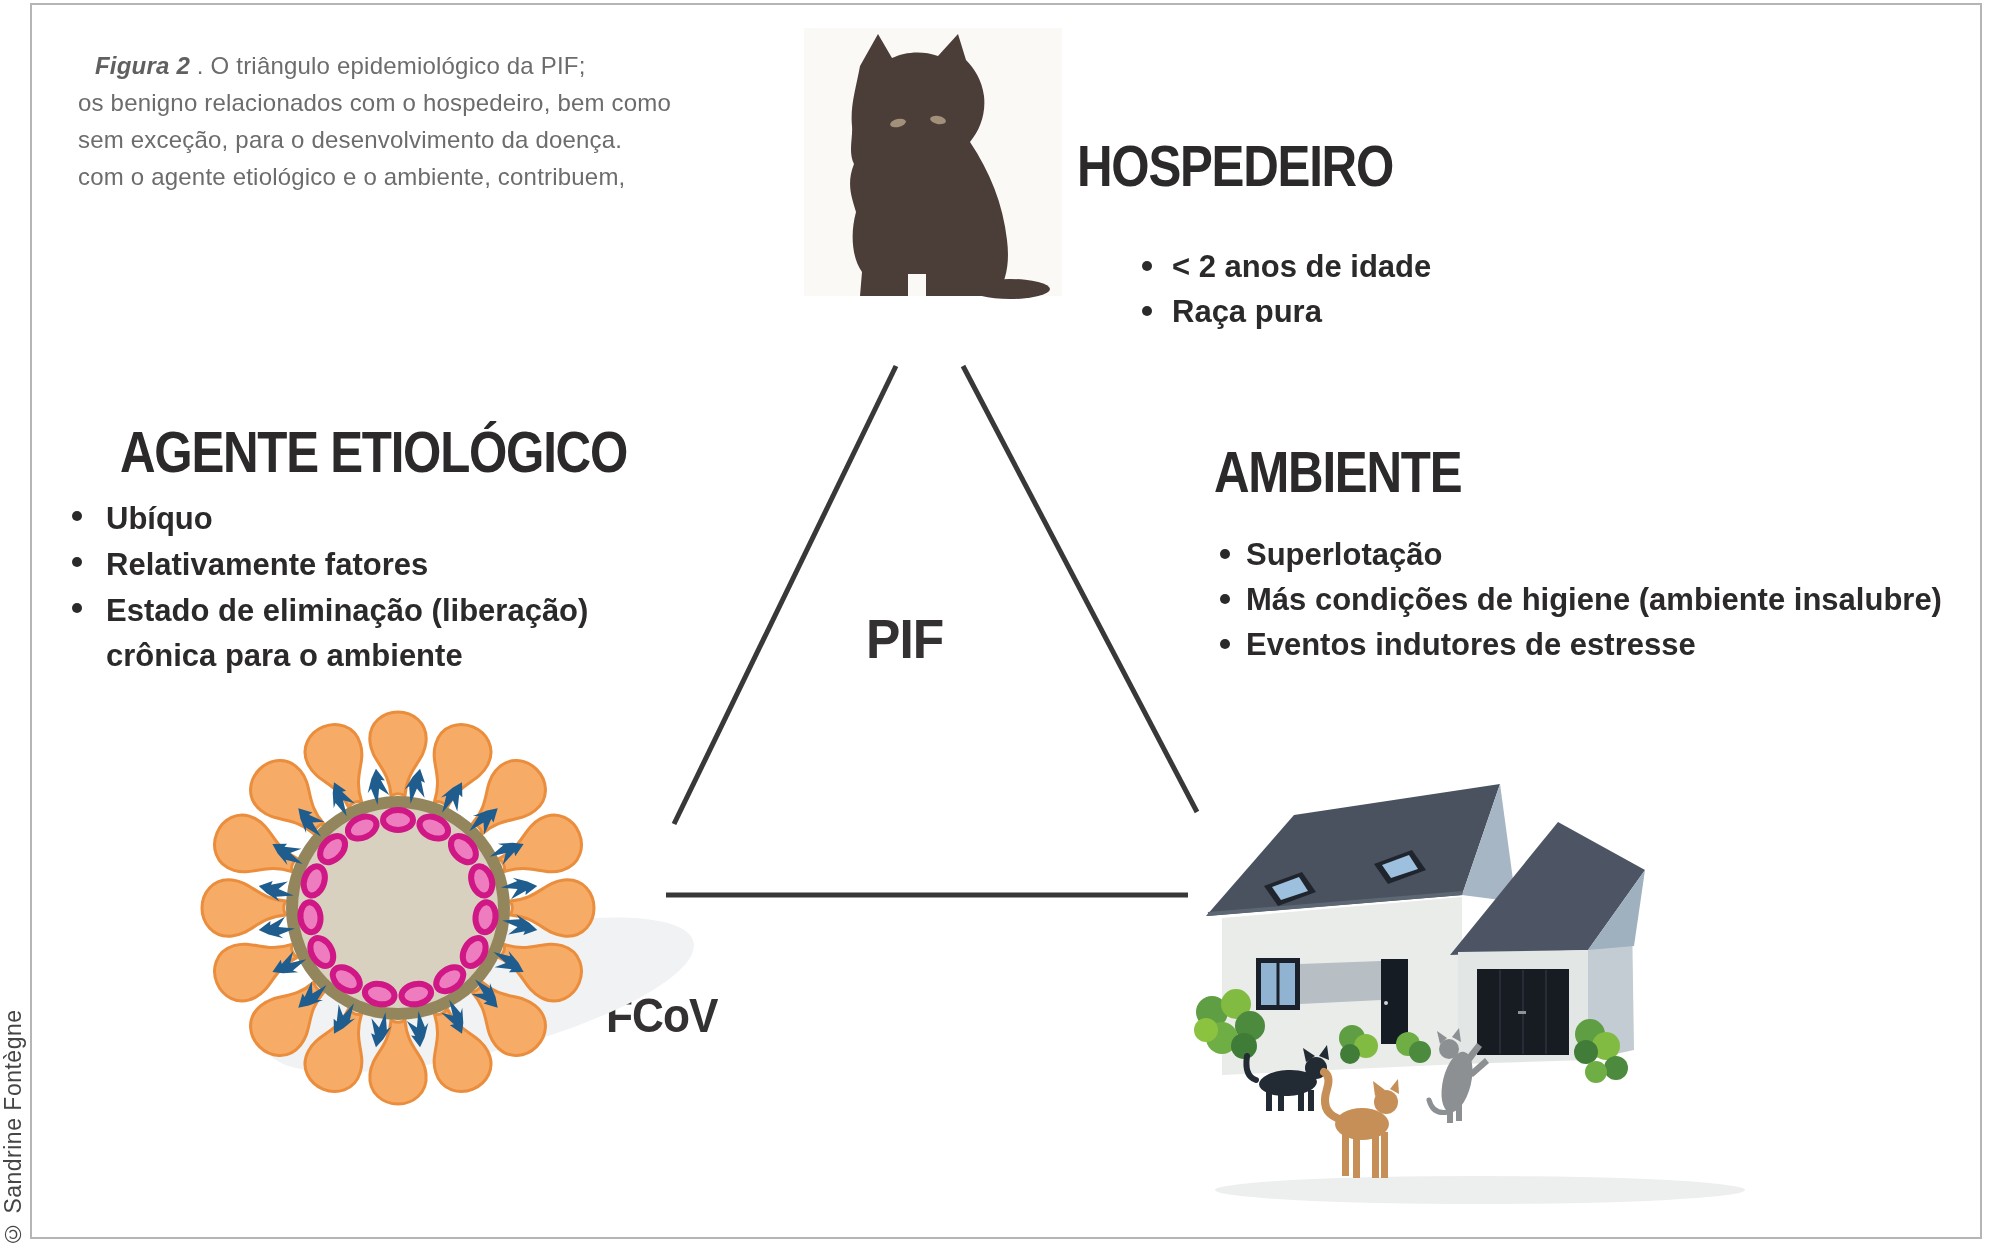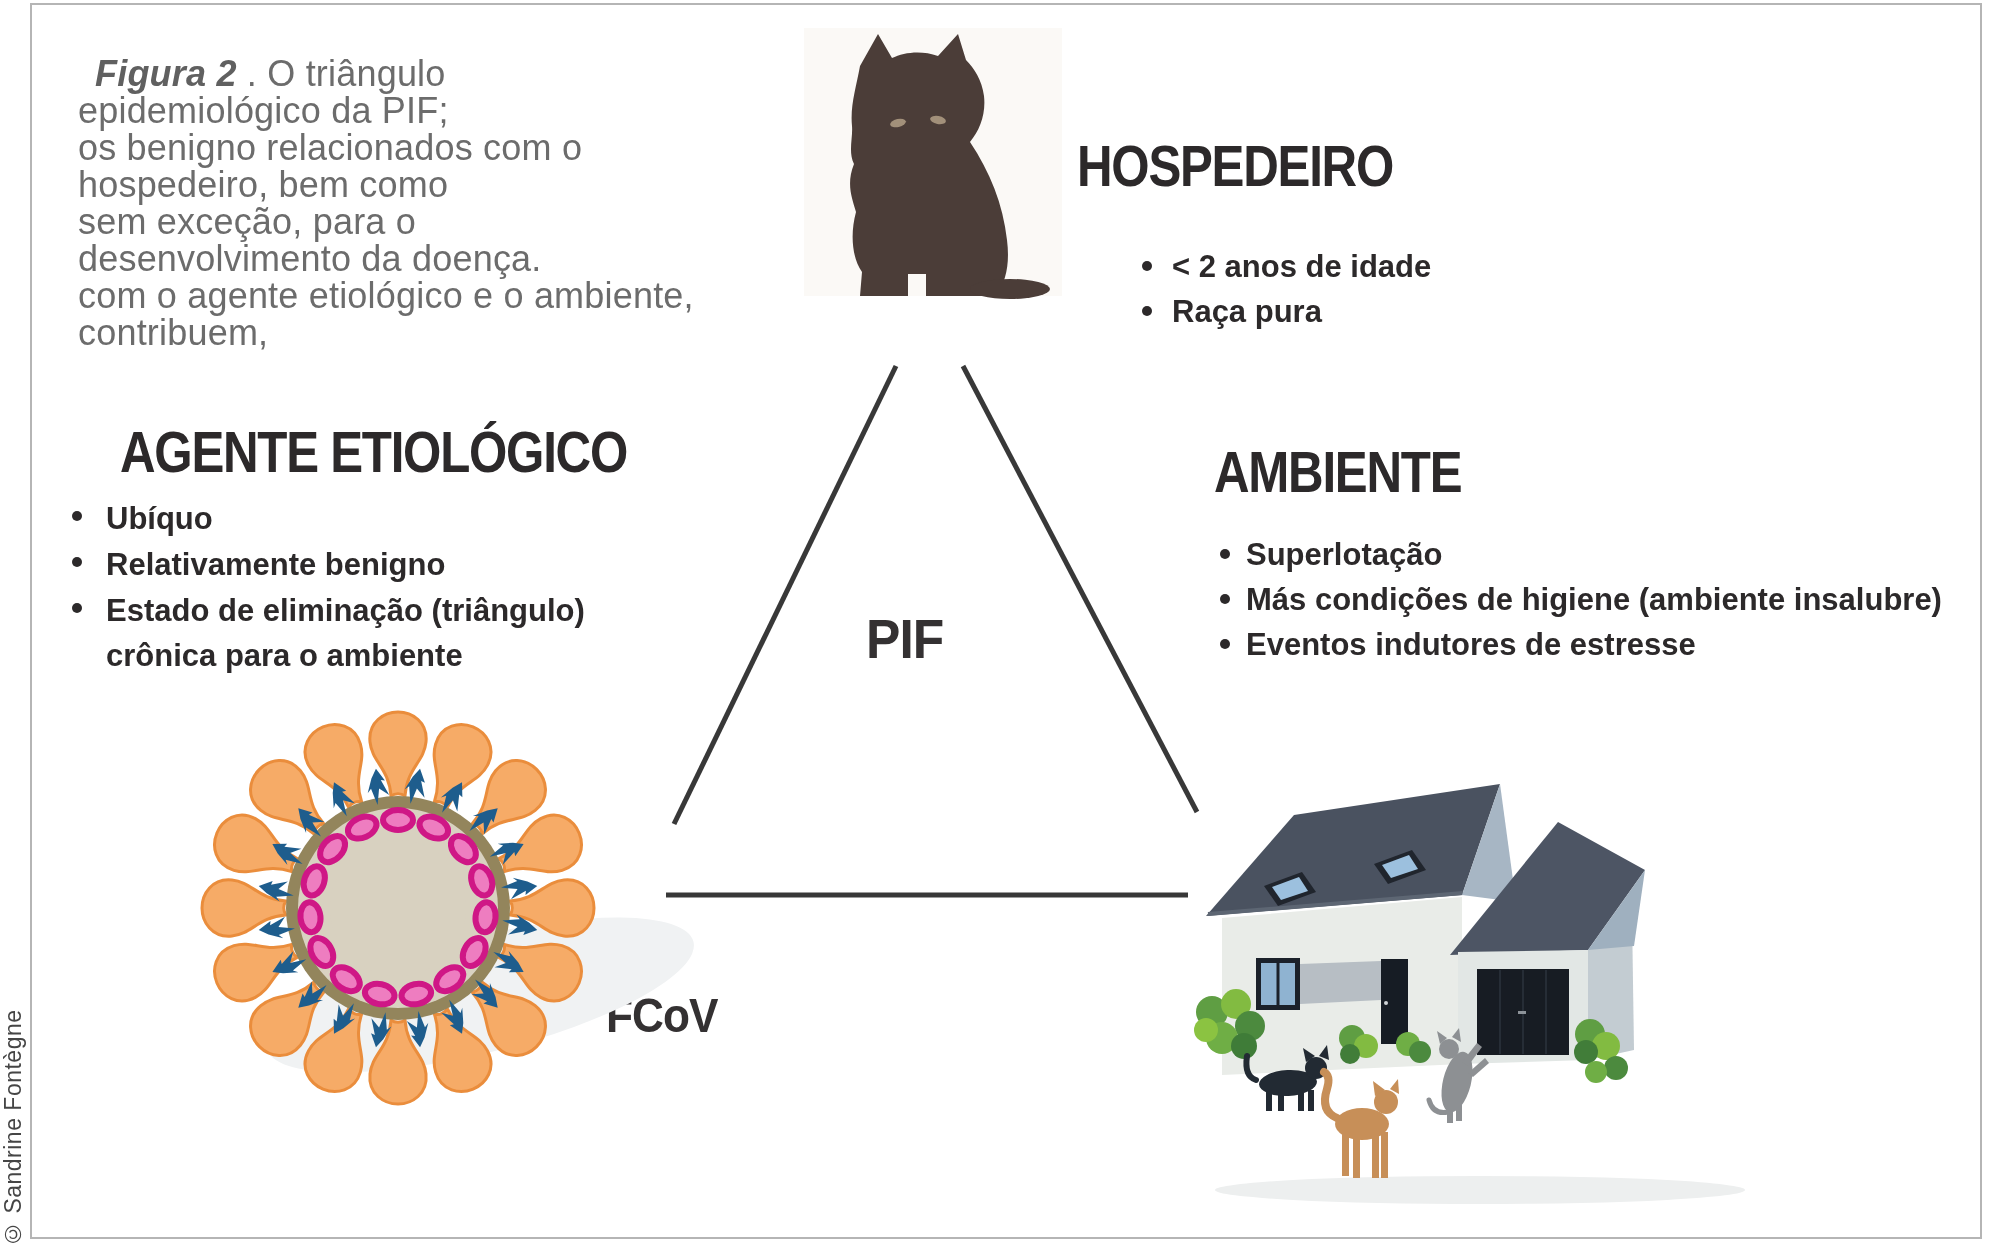--- a/index.html
+++ b/index.html
@@ -6,22 +6,22 @@
   .canvas {
     position:relative; width:1990px; height:1249px; background:#ffffff;
     font-family:"Liberation Sans", sans-serif; overflow:hidden;
   }
   .frame {
     position:absolute; left:30px; top:3px; width:1952px; height:1236px;
     border:2px solid #b5b5b5; box-sizing:border-box;
   }
   
   .caption {
-    position:absolute; left:78px; top:55px; width:620px;
-    font-size:36px; line-height:37px; color:#6c6c6c; letter-spacing:.2px;
+    position:absolute; left:78px; top:47px; width:620px;
+    font-size:24px; line-height:37px; color:#6c6c6c; letter-spacing:.2px;
   }
   .caption .fig-label { font-weight:bold; font-style:italic; color:#606060; padding-left:17px; }
   
   .section-title {
     position:absolute; font-weight:bold; color:#2c292a; font-size:58px;
     letter-spacing:-1.5px; transform:scaleX(.85); transform-origin:left top;
     white-space:nowrap;
   }
   .title-host { left:1077px; top:132px; }
   .title-agent { left:120px; top:418px; }
@@ -92,22 +92,22 @@
 
   <div class="section-title title-host">HOSPEDEIRO</div>
   <ul class="bullets host-list">
     <li>&lt; 2 anos de idade</li>
     <li>Raça pura</li>
   </ul>
 
   <div class="section-title title-agent">AGENTE ETIOLÓGICO</div>
   <ul class="bullets agent-list">
     <li>Ubíquo</li>
-    <li>Relativamente benigno</li>
-    <li>Estado de eliminação (triângulo) crônica para o ambiente</li>
+    <li>Relativamente fatores</li>
+    <li>Estado de eliminação (liberação) crônica para o ambiente</li>
   </ul>
 
   <div class="section-title title-env">AMBIENTE</div>
   <ul class="bullets env-list">
     <li>Superlotação</li>
     <li>Más condições de higiene (ambiente insalubre)</li>
     <li>Eventos indutores de estresse</li>
   </ul>
 
   <div class="pif-label">PIF</div>

